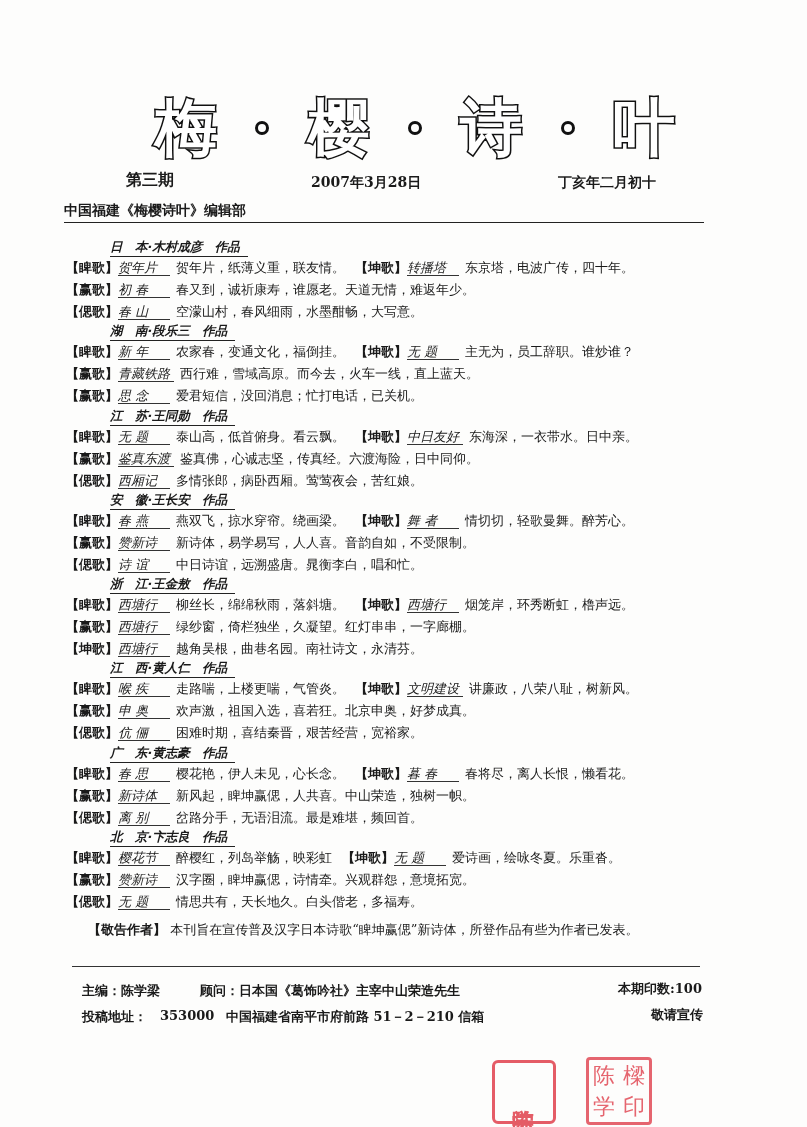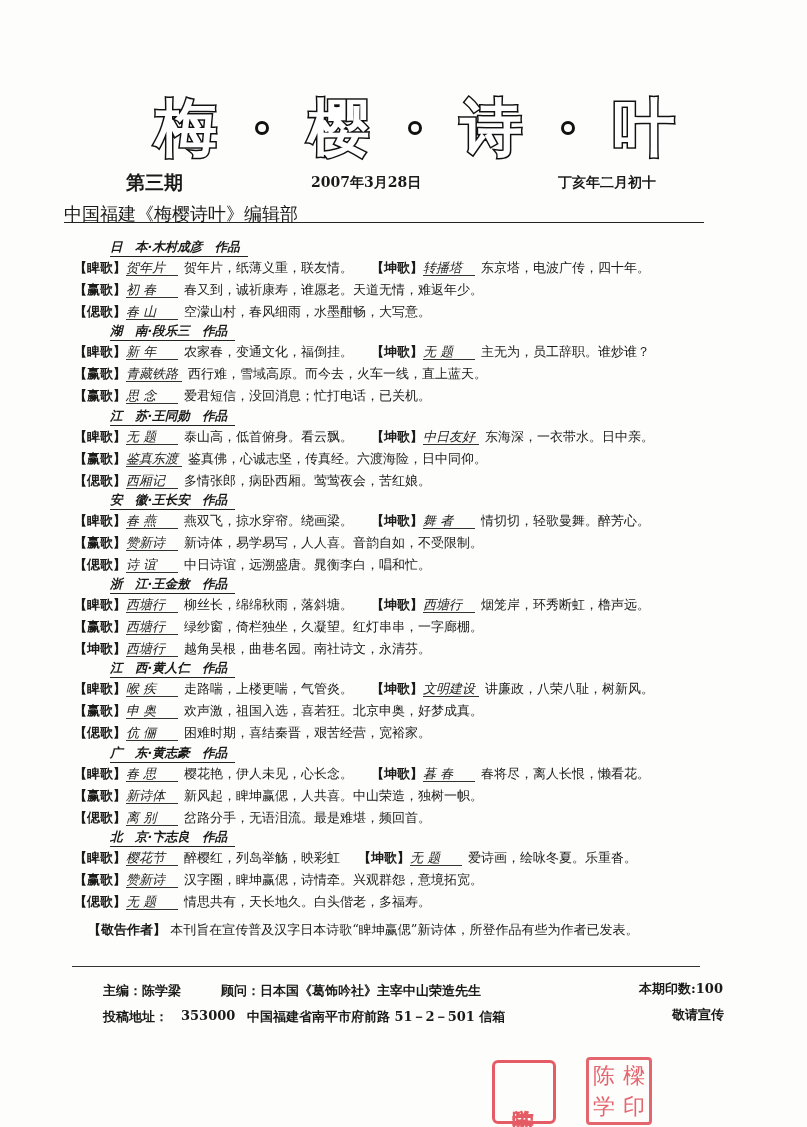--- a/index.html
+++ b/index.html
@@ -16,49 +16,49 @@
     color: #fff; -webkit-text-stroke: 3px #111; paint-order: stroke fill;
     text-shadow: 0 0 0 #111;
   }
   .mast-dot {
     width: 14px; height: 14px; border: 3px solid #111; border-radius: 50%; box-sizing: border-box;
   }
   .issue-row {
     position: absolute; top: 170px; left: 126px; width: 580px; height: 26px;
     font-weight: bold;
   }
-  .issue-no { position: absolute; left: 0; top: 0; font-size: 19px; }
+  .issue-no { position: absolute; left: 0; top: 0; font-size: 16px; }
   .issue-date { position: absolute; left: 185px; top: 4px; font-size: 14px; }
   .issue-lunar { position: absolute; left: 432px; top: 4px; font-size: 14px; }
   .subhead {
     position: absolute; top: 202px; left: 64px; width: 640px; height: 20px;
-    border-bottom: 1.6px solid #222; font-size: 18px; font-weight: normal;
+    border-bottom: 1.6px solid #222; font-size: 14px; font-weight: bold;
   }
   .subhead .editor { position: absolute; left: 0; top: 0; }
   .subhead .tagline { position: absolute; right: 6px; top: 0; }
   .sections { position: absolute; top: 236px; left: 66px; width: 660px; }
   .section { height: 84.3px; position: relative; }
   .author {
     font-family: "DejaVu Sans", sans-serif; font-size: 12.5px; font-weight: bold; font-style: italic;
     display: inline-block; border-bottom: 1.3px solid #222; padding-right: 8px; height: 17px; line-height: 16px; margin-left: 44px;
   }
   .poem-line { font-size: 13px; height: 22px; line-height: 22px; white-space: nowrap; }
-  .poem { display: inline; margin-left: 8px; }
+  .poem { display: inline; }
   .tag { font-weight: bold; }
   .ptitle {
     display: inline-block; min-width: 48px; border-bottom: 1.2px solid #333; line-height: 15px;
     margin-right: 6px; font-style: italic; padding-right: 4px;
   }
   .sep { display: inline-block; width: 10px; }
   .notice { position: absolute; top: 918px; left: 88px; width: 640px; font-size: 13px; line-height: 24px; }
   .notice .tag { font-weight: bold; }
   .notice .l2 { padding-left: 12px; }
   .rule2 { position: absolute; top: 966px; left: 72px; width: 628px; border-top: 1.4px solid #333; }
   .footer { position: absolute; top: 982px; left: 82px; width: 640px; font-size: 13px; }
-  .footer .f { position: absolute; white-space: nowrap; margin-left: 21px; }
+  .footer .f { position: absolute; white-space: nowrap; }
   .footer .bold { font-weight: bold; }
   .seal {
     position: absolute; border: 3px solid #e0404c; color: #e0404c; box-sizing: border-box;
     font-family: "DejaVu Serif", serif; font-weight: bold;
   }
   .seal1 { left: 492px; top: 1060px; width: 64px; height: 64px; border-radius: 6px;
     display:flex; align-items:center; justify-content:center; font-size: 26px; opacity: .85; }
   .seal2 { left: 586px; top: 1057px; width: 66px; height: 68px; border-radius: 4px;
     display: grid; grid-template-columns: 1fr 1fr; grid-template-rows: 1fr 1fr; font-size: 22px; line-height: 1;
     align-items: center; justify-items: center; opacity: .8; font-weight: normal; }
@@ -104,21 +104,21 @@
   </div>
 </div>
 
 <div class="rule2"></div>
 
 <div class="footer">
   <span class="f bold" style="left:0;top:0;">主编：陈学梁</span>
   <span class="f bold" style="left:0;top:26px;">投稿地址：</span>
   <span class="f" style="left:78px;top:26px;font-weight:bold;">353000</span>
   <span class="f bold" style="left:118px;top:0;">顾问：日本国《葛饰吟社》主宰中山荣造先生</span>
-  <span class="f bold" style="left:144px;top:26px;">中国福建省南平市府前路 51－2－501 信箱</span>
+  <span class="f bold" style="left:144px;top:26px;">中国福建省南平市府前路 51－2－210 信箱</span>
   <span class="f bold" style="left:536px;top:-2px;">本期印数:100</span>
   <span class="f bold" style="left:569px;top:24px;">敬请宣传</span>
 </div>
 
 <div class="seal seal1">
   <span style="writing-mode:vertical-rl;font-size:22px;">陈学</span>
 </div>
 <div class="seal seal2">
   <span>陈</span>
   <span>樑</span>

